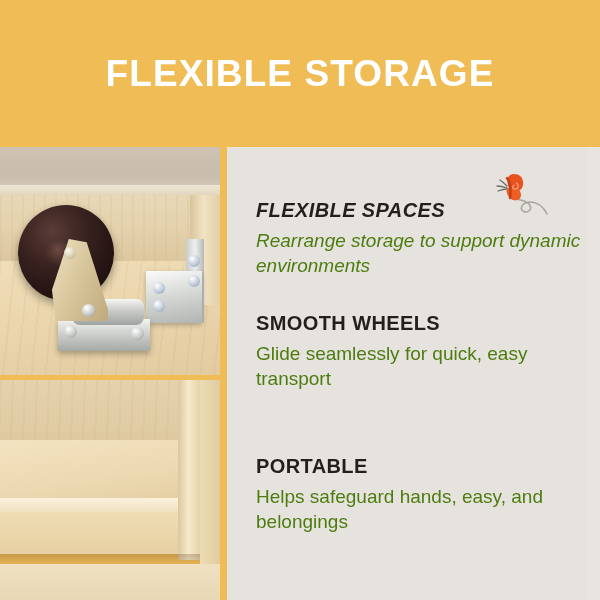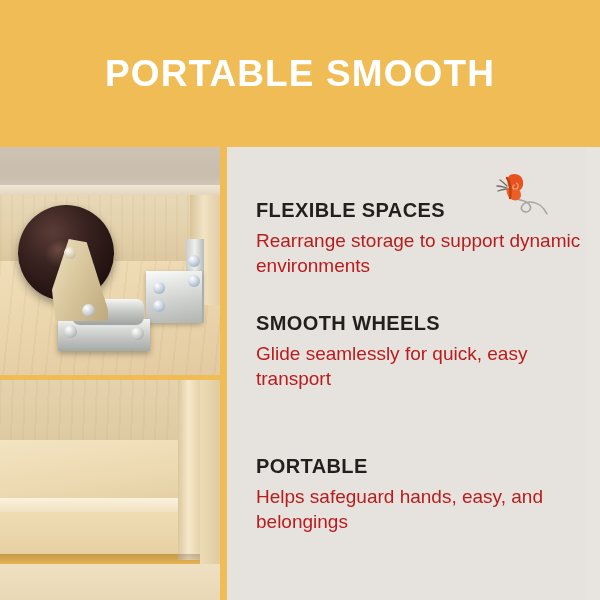--- a/index.html
+++ b/index.html
@@ -178,53 +178,53 @@
   .panel-edge{
     position:absolute; right:0; top:0; width:14px; height:453px;
     background:#E8E5E1;
   }
   .yellow-gutter{
     position:absolute; left:220px; top:147px; width:7px; height:453px;
     background:#EFBC55;
   }
 
   .feature{ position:absolute; left:29px; width:330px; }
-  .f1{ top:52px; }
+  .f1{ top:52px;font-style:italic; }
   .f2{ top:165px; }
   .f3{ top:308px; }
 
   .feature-title{
     color:#231F1C;
     font-size:20px;
     font-weight:700;
     letter-spacing:0.4px;
     line-height:1.1;
     margin-bottom:7px;
     font-family:"Liberation Sans", sans-serif;
   }
   .feature-body{
-    color:#b91c1c;
+    color:#4d7c0f;
     font-size:19px;
     font-weight:400;
     line-height:1.34;
     font-family:"Liberation Sans", sans-serif;
   }
 
   
   .butterfly-wrap{
     position:absolute; left:488px; top:168px; width:64px; height:56px;
   }
 </style>
 </head>
 <body>
 
 <div class="page">
 
   <div class="header">
-    <div class="header-title">PORTABLE SMOOTH</div>
+    <div class="header-title">FLEXIBLE STORAGE</div>
   </div>
 
   <div class="photo-col">
 
     <div class="photo photo-top">
       <div class="wall"></div>
       <div class="wall-trim"></div>
       <div class="shelf-back"></div>
       <div class="shelf-deck"></div>
       <div class="post"></div>

